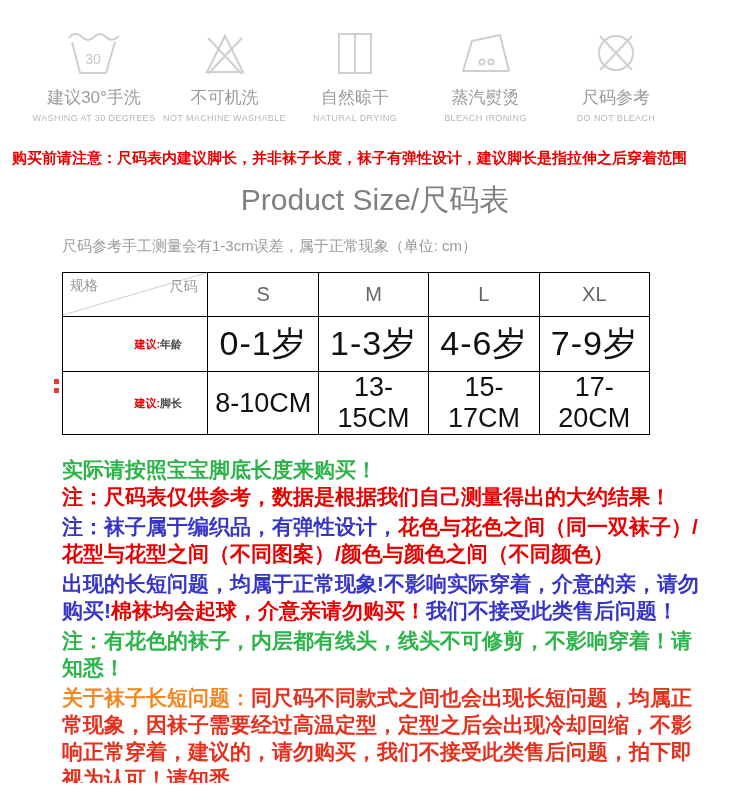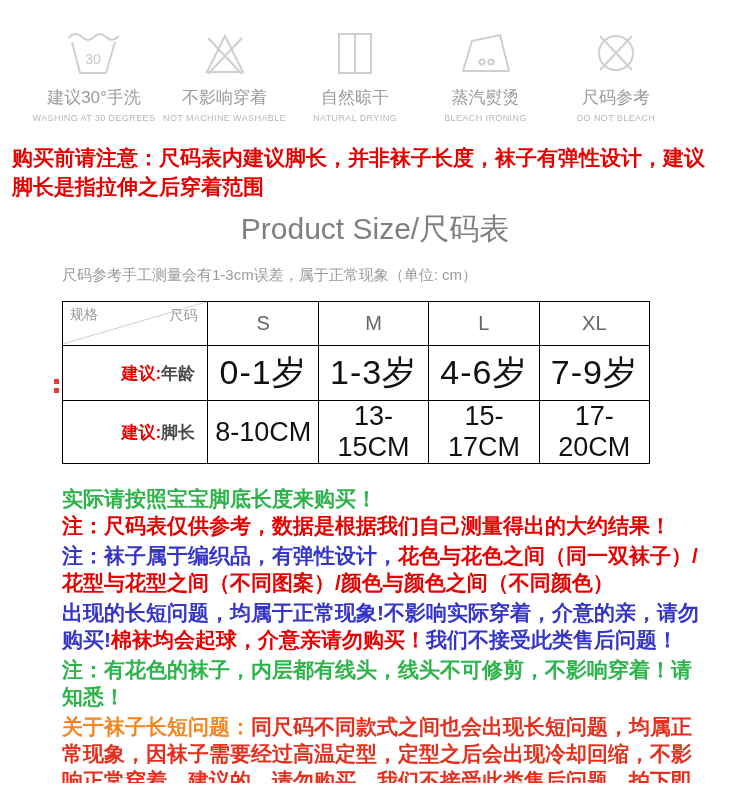--- a/index.html
+++ b/index.html
@@ -19,21 +19,21 @@
     justify-content:space-between;
   }
   .care { width:128px; text-align:center; }
   .care svg { display:block; margin:0 auto; }
   .care .cn { margin-top:8px; font-size:17px; color:#9a9a9a; }
   .care .en { margin-top:4px; font-size:9px; color:#b7b7b7; letter-spacing:.4px; }
   
   .notice {
     margin-top:20px;
     padding:0 28px 0 12px;
-    font-size:21px; font-weight:bold;
+    font-size:15px; font-weight:bold;
     line-height:29px;
   }
   
   .title {
     margin-top:8px;
     text-align:center;
     font-size:30px; font-weight:300;
     color:#7f7f7f;
   }
   
@@ -57,21 +57,21 @@
   }
   .size-table col.c0 { width:145px; }
   .size-table col.cn { width:110px; }
   .size-table tr.hdr  { height:44px; }
   .size-table tr.data { height:55px; }
   .size-head { font-size:20px; font-weight:normal; color:#666; }
   .corner { position:relative; }
   .corner svg { position:absolute; left:0; top:0; }
   .corner .tl { position:absolute; left:7px; top:4px;  font-size:14px; font-weight:normal; color:#999; }
   .corner .br { position:absolute; right:10px; bottom:20px; font-size:14px; font-weight:normal; color:#999; }
-  .rowlabel { font-size:17px; font-weight:bold; color:#4a4a4a;padding-left:46px; }
+  .rowlabel { font-size:11px; font-weight:bold; color:#4a4a4a;padding-left:46px; }
   .rowlabel .pre { font-weight:bold; }
   .val-age  { font-size:34px; color:#101010; letter-spacing:1px; }
   .val-foot { font-size:27px; color:#101010; }
   
   .notes {
     margin-top:21px;
     padding:0 48px 0 62px;
     font-size:21px; font-weight:bold;
     line-height:27px;
   }
@@ -95,21 +95,21 @@
       </svg>
       <div class="cn">建议30°手洗</div>
       <div class="en">WASHING AT 30 DEGREES</div>
     </div>
 
     <div class="care">
       <svg width="58" height="50" viewBox="0 0 58 50" fill="none" stroke="#cfcfcf" stroke-width="2">
         <path d="M29,8 L11,44 L47,44 Z"></path>
         <path d="M12,10 L46,46 M46,10 L12,46"></path>
       </svg>
-      <div class="cn">不影响穿着</div>
+      <div class="cn">不可机洗</div>
       <div class="en">NOT MACHINE WASHABLE</div>
     </div>
 
     <div class="care">
       <svg width="58" height="50" viewBox="0 0 58 50" fill="none" stroke="#cfcfcf" stroke-width="2">
         <rect x="13" y="6" width="32" height="39"></rect>
         <path d="M29,6 L29,45"></path>
       </svg>
       <div class="cn">自然晾干</div>
       <div class="en">NATURAL DRYING</div>

